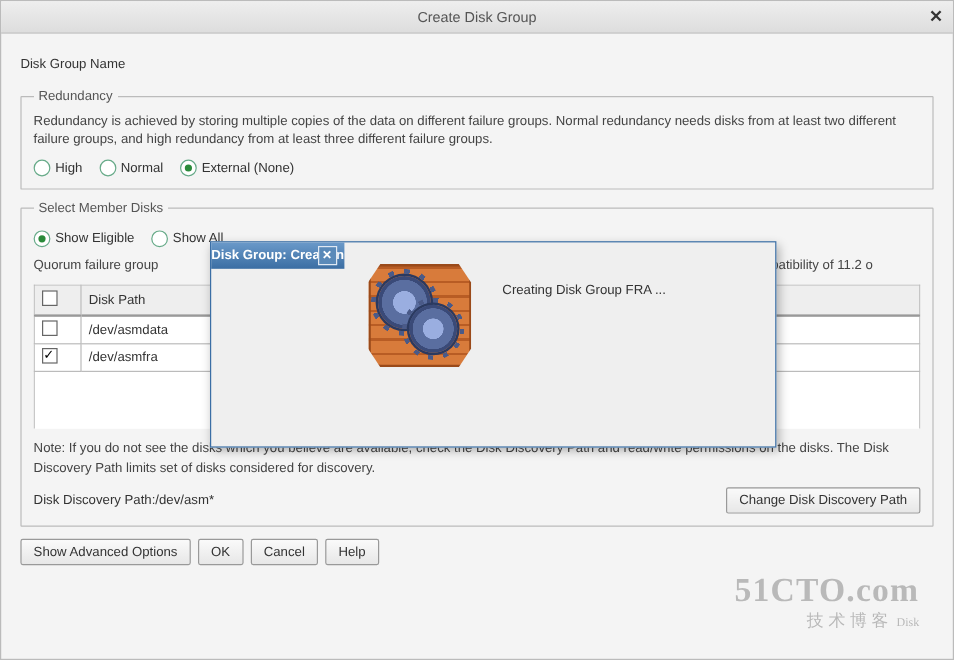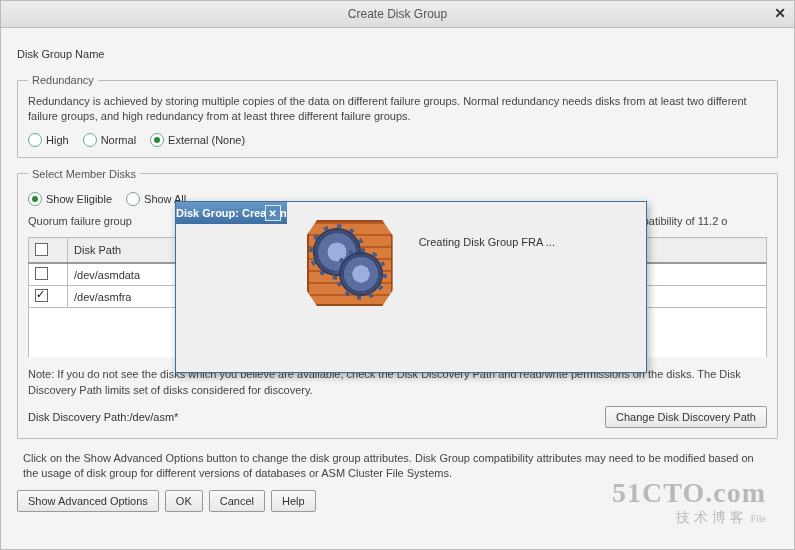--- a/index.html
+++ b/index.html
@@ -130,21 +130,20 @@
         </table>
       </div>
 
       <p class="note">Note: If you do not see the disks which you believe are available, check the Disk Discovery Path and read/write permissions on the disks. The Disk Discovery Path limits set of disks considered for discovery.</p>
       <div class="ddp-row">
         <span>Disk Discovery Path:/dev/asm*</span>
         <button class="btn">Change Disk Discovery Path</button>
       </div>
     </fieldset>
 
-    <p class="footer-note">Click on the Show Advanced Options button to change the disk group attributes. Disk Group compatibility attributes may need to be modified based on the usage of disk group for different versions of databases or ASM Cluster File Systems.</p>
     <div class="btn-row">
       <button class="btn">Show Advanced Options</button>
       <button class="btn">OK</button>
       <button class="btn">Cancel</button>
       <button class="btn">Help</button>
     </div>
   </div>
 
   <div class="modal">
     <div class="modal-title">
@@ -156,15 +155,15 @@
         <div class="brick"></div>
           <div class="gear g1"></div>
           <div class="gear g2"></div>
       </div>
       <div class="modal-text">Creating Disk Group FRA ...</div>
     </div>
   </div>
 
   <div class="wm">
     <div class="big">51CTO.com</div>
-    <div><span class="sub">技术博客</span> <span class="blog">File</span></div>
+    <div><span class="sub">技术博客</span> <span class="blog">Disk</span></div>
   </div>
 </div>
 
 </body></html>

